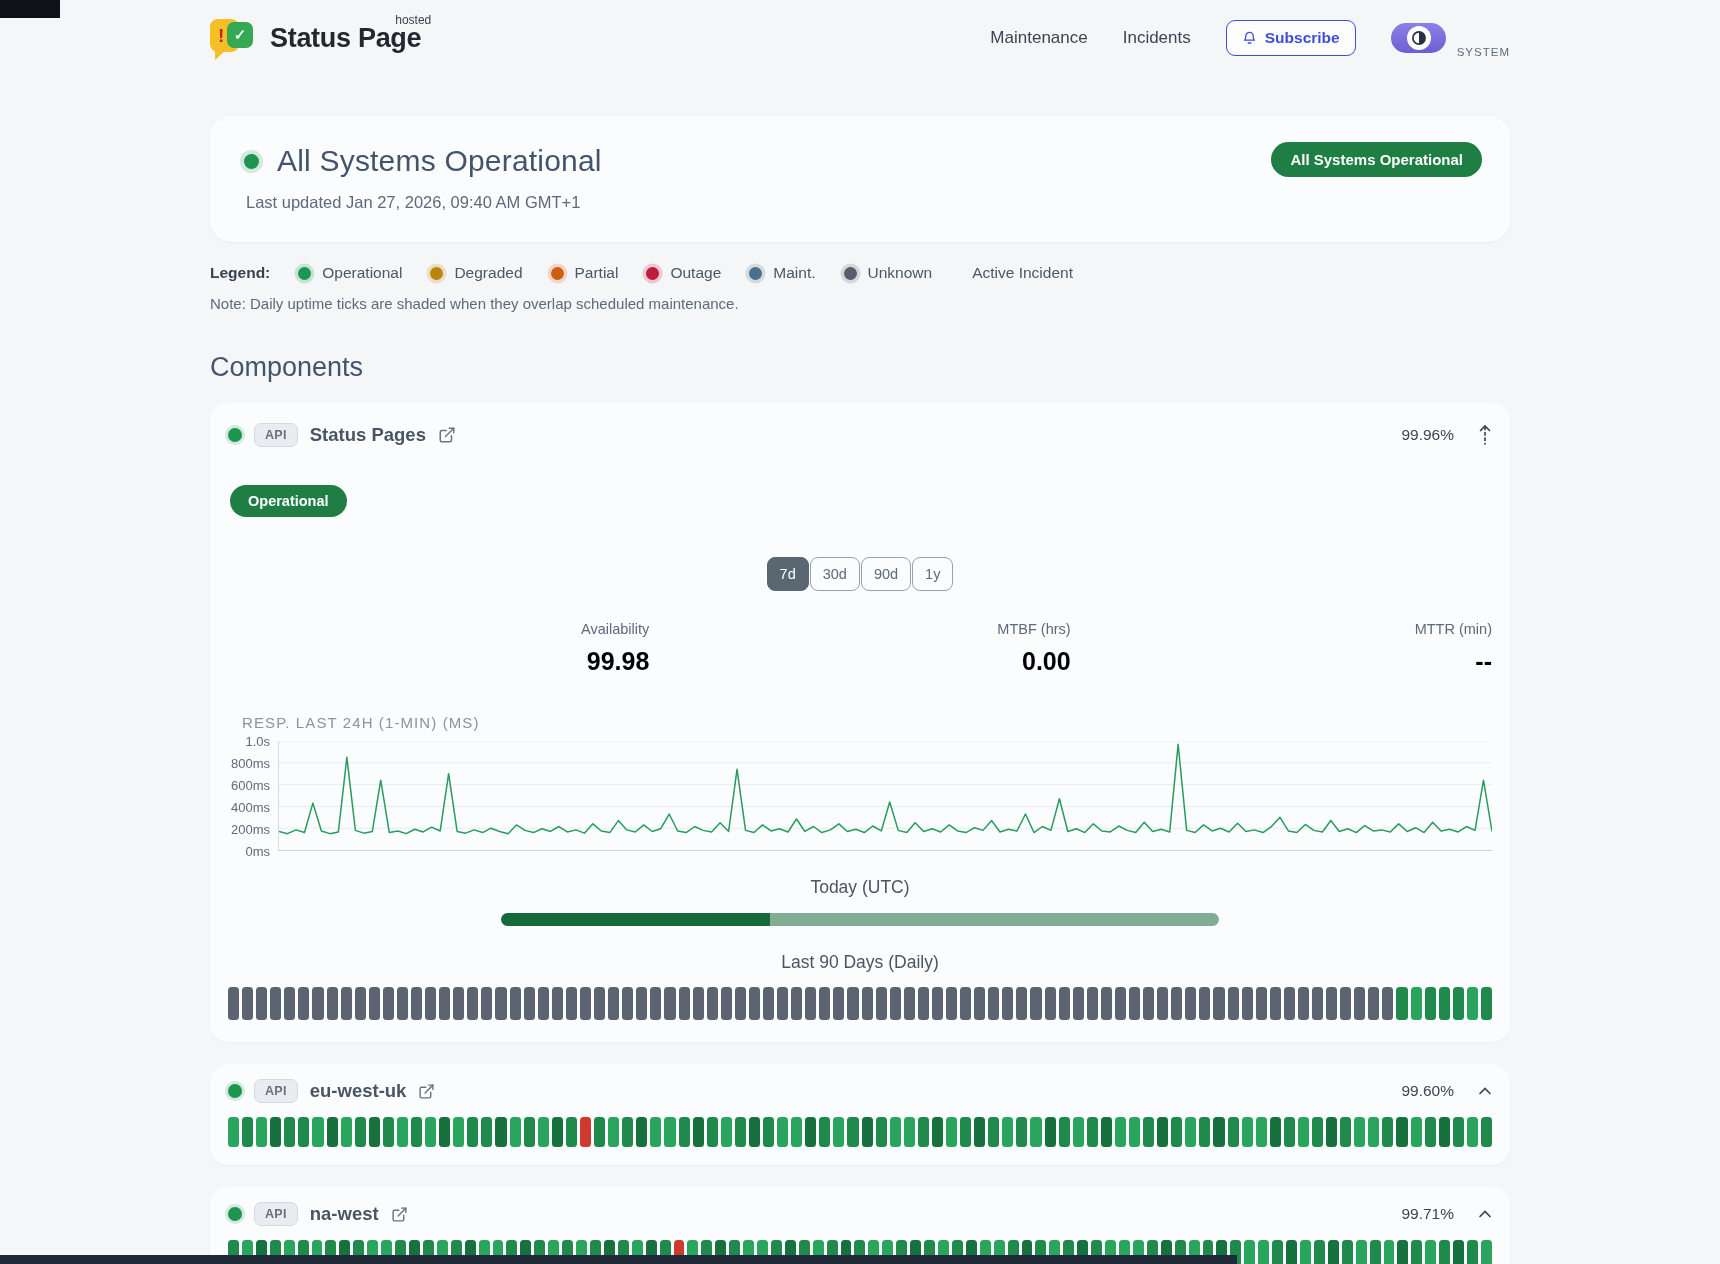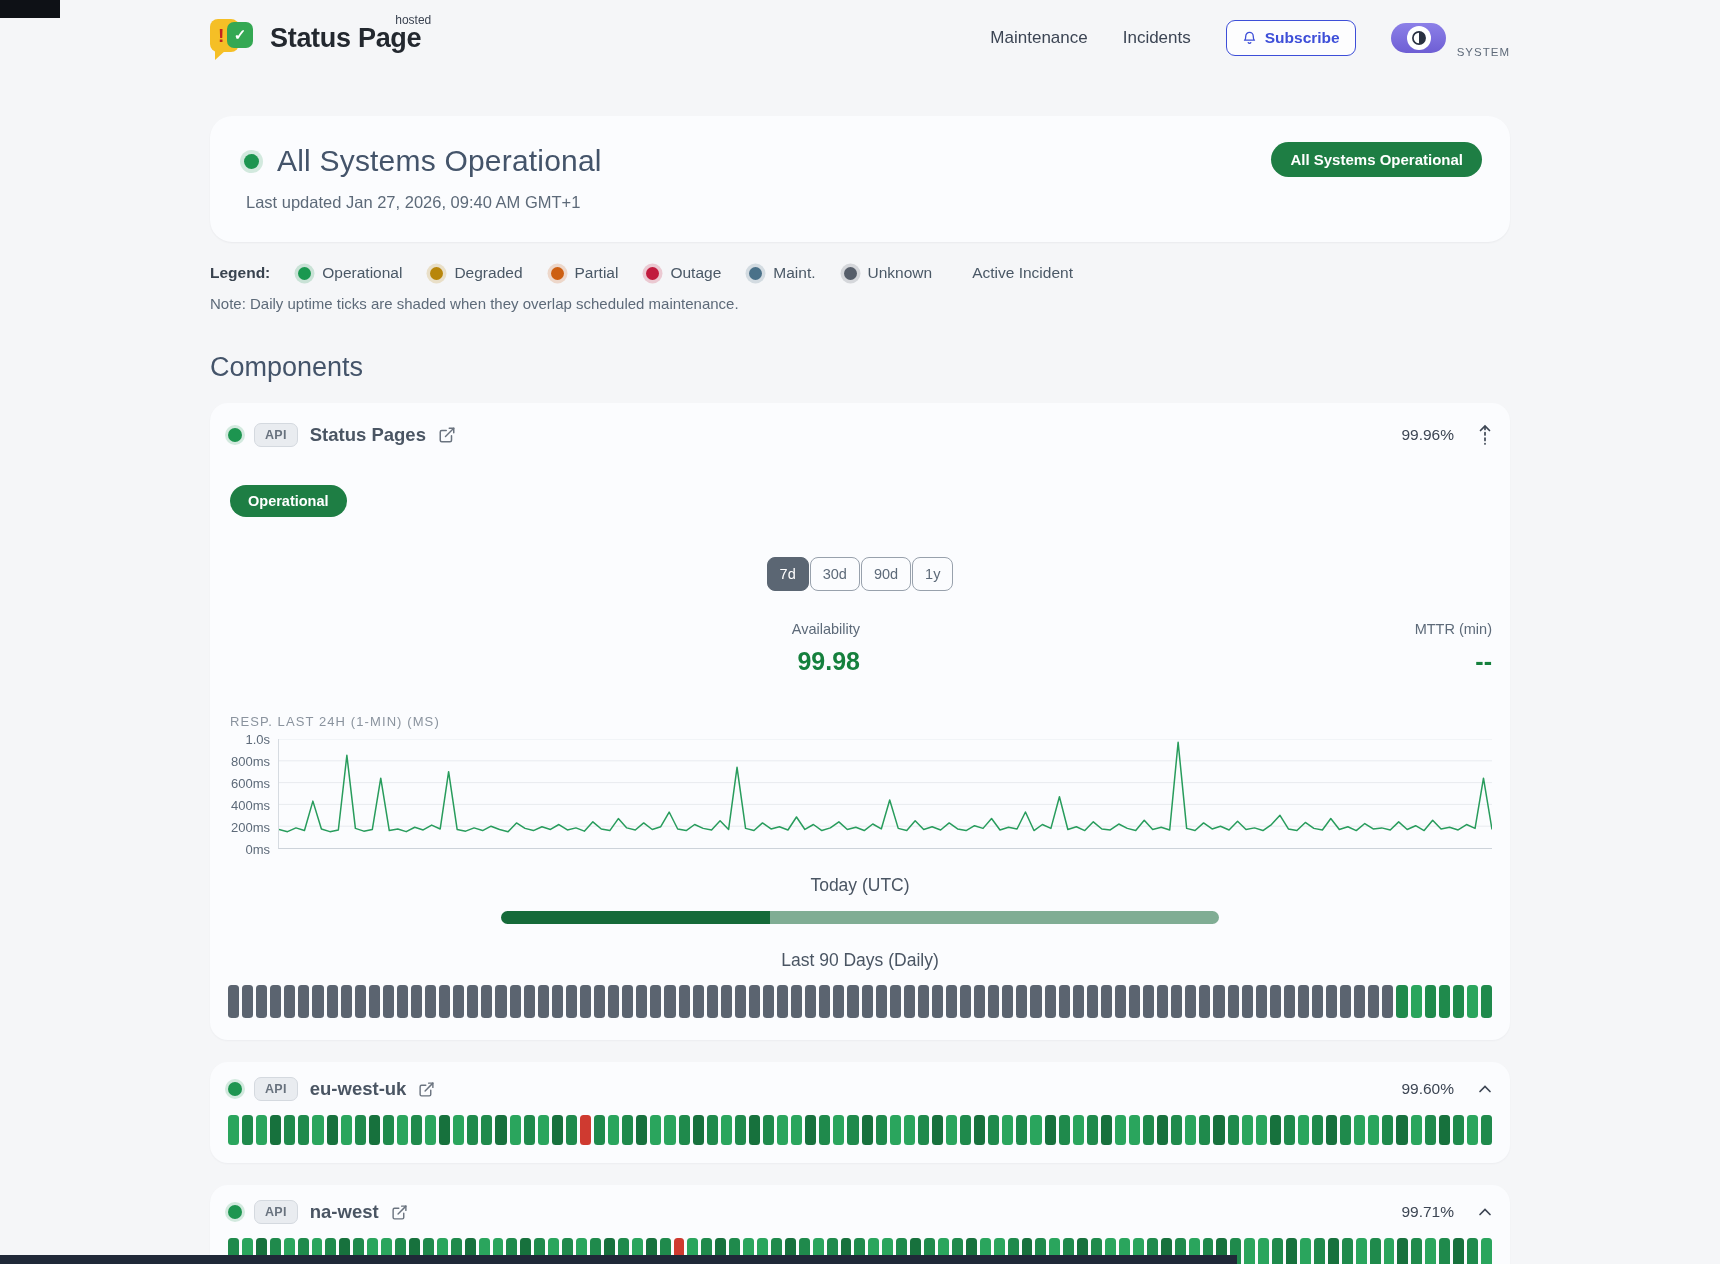--- a/index.html
+++ b/index.html
@@ -72,24 +72,24 @@
              font-size:14.5px; font-weight:700; padding:8px 18px; border-radius:999px; }
 
   .ranges { display:flex; justify-content:center; gap:1px; margin-top:40px; }
   .range-btn { border:1.3px solid #98a1ac; background:transparent; color:#5d6a79; font-size:14.5px;
                border-radius:8px; padding:8px 12px; cursor:pointer; font-family:inherit; }
   .range-btn.active { background:#5b6673; border-color:#5b6673; color:#fff; }
 
   .stats { display:flex; margin-top:30px; }
   .stat { flex:1; text-align:right; }
   .stat-label { font-size:14.5px; color:#5d6a79; }
-  .stat-value { margin-top:10px; font-size:25px; font-weight:700; color:#15803d; }
+  .stat-value { margin-top:10px; font-size:25px; font-weight:700; color:#000000; }
 
   .chart-block { margin-top:38px; }
-  .chart-caption { margin-left:2px; font-size:13px; color:#8a939e; letter-spacing:1.1px; }
+  .chart-caption { margin-left:14px; font-size:15px; color:#8a939e; letter-spacing:1.1px; }
   .chart-flex { display:flex; margin-top:10px; }
   .y-axis { position:relative; width:50px; height:110px; }
   .y-label { position:absolute; right:8px; transform:translateY(-50%); font-size:13px; color:#5d6a79; white-space:nowrap; }
   .plot { position:relative; flex:1; height:110px; border-left:1px solid #d6dbe1; border-bottom:1px solid #cdd3da; }
   .plot svg { display:block; width:100%; height:100%; }
   .x-axis { position:relative; height:18px; margin-top:7px; margin-left:50px; }
   .x-label { position:absolute; transform:translateX(-50%); font-size:13px; color:#5d6a79; white-space:nowrap; }
 
   .center-label { margin-top:26px; text-align:center; font-size:17.5px; color:#4a5563; }
   .today-bar { display:flex; width:718px; height:13px; margin:15px auto 0; border-radius:999px; overflow:hidden; cursor:pointer; }
@@ -224,20 +224,24 @@
         <button class="range-btn">90d</button>
         <button class="range-btn">1y</button>
       </div>
 
     <div class="stats">
       <div class="stat">
         <div class="stat-label">Availability</div>
         <div class="stat-value">99.98</div>
       </div>
       <div class="stat">
+        <div class="stat-label">MTBF (hrs)</div>
+        <div class="stat-value">0.00</div>
+      </div>
+      <div class="stat">
         <div class="stat-label">MTTR (min)</div>
         <div class="stat-value">--</div>
       </div>
     </div>
 
     <div class="chart-block">
       <div class="chart-caption">RESP. LAST 24H (1-MIN) (MS)</div>
       <div class="chart-flex">
         <div class="y-axis" id="y-axis">
             <span class="y-label" style="top: 0px;">1.0s</span>

